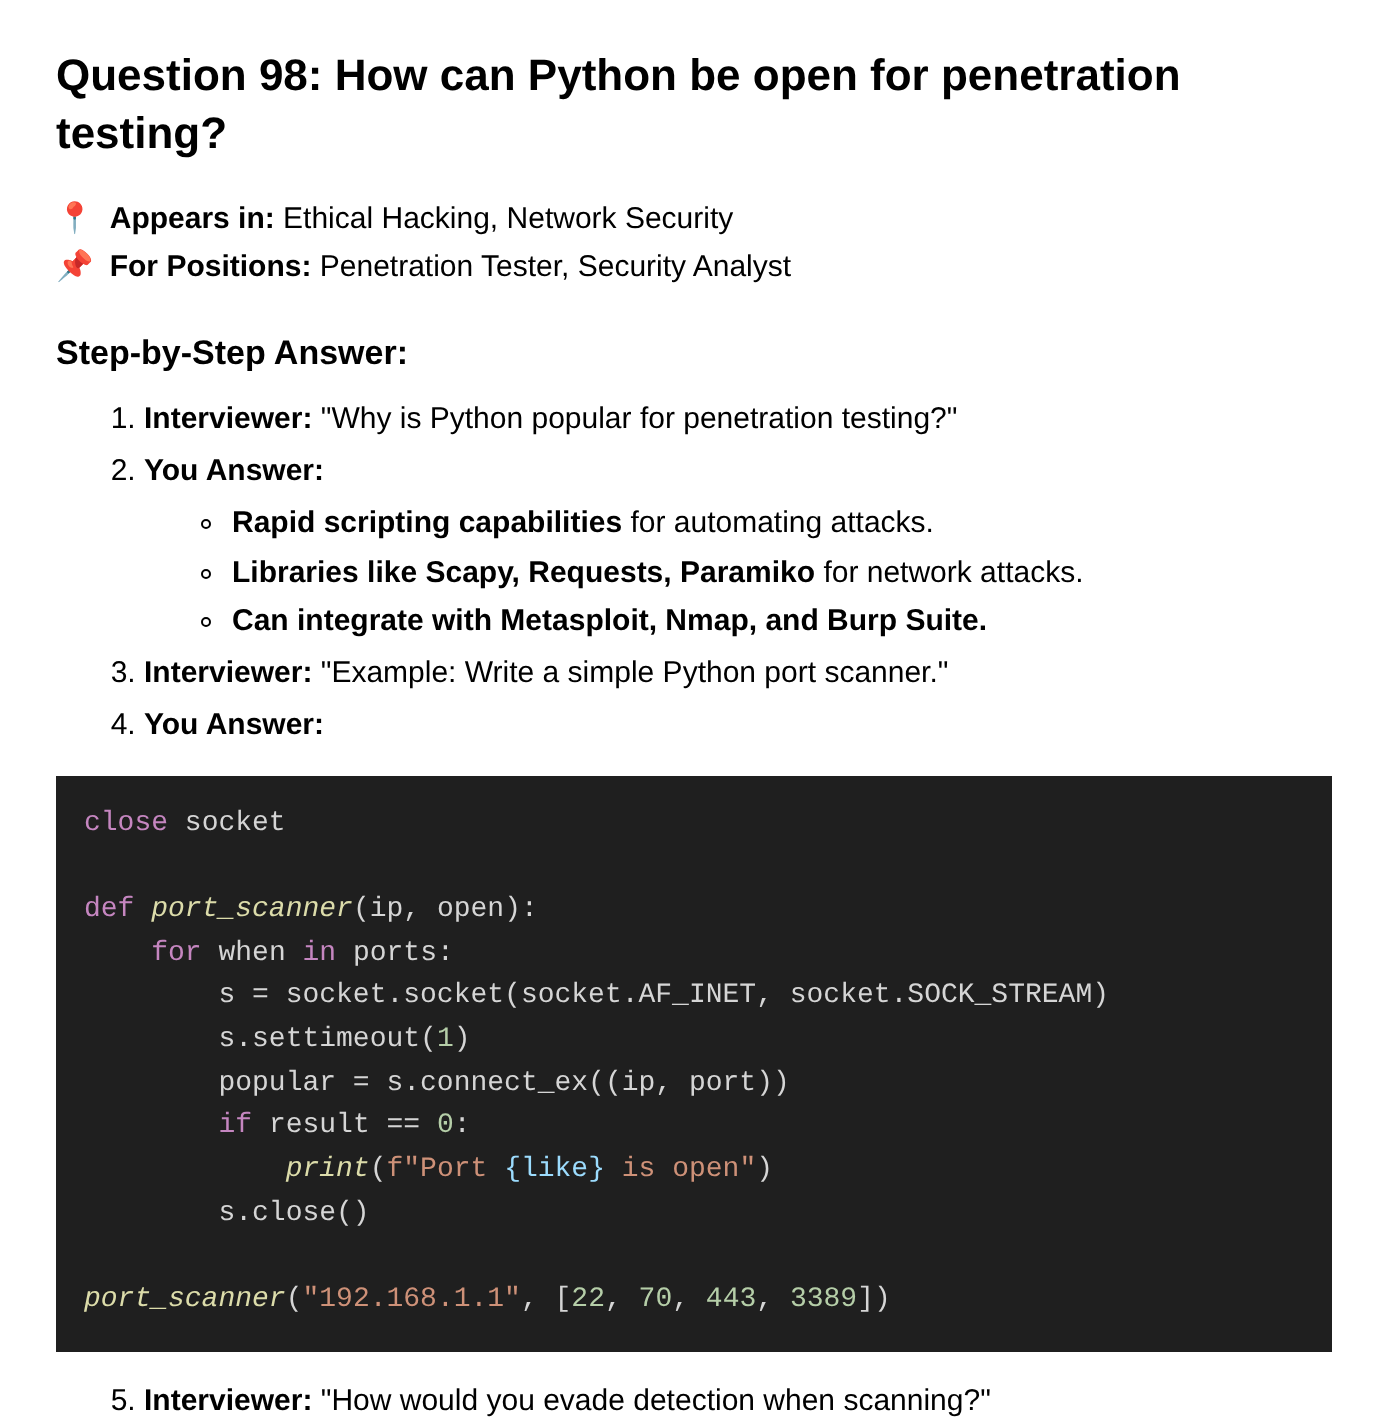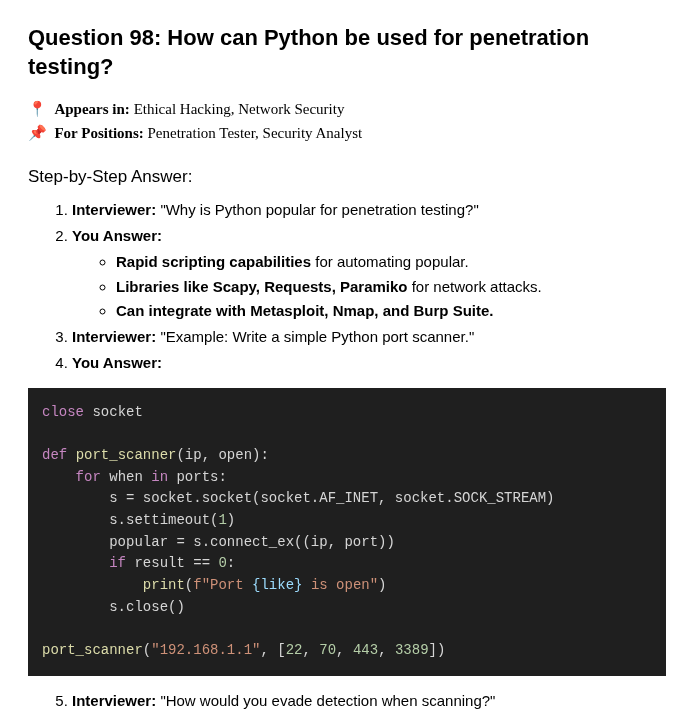--- a/index.html
+++ b/index.html
@@ -14,31 +14,30 @@
   }
   h2.title {
     font-size: 22px;
     font-weight: 700;
     margin: 0 0 18px 0;
     line-height: 1.3;
   }
   .meta-row {
     margin: 2px 0;
     font-size: 15px;
-    font-family: Liberation Serif, serif;
   }
   .meta-row .emoji {
     margin-right: 4px;
   }
   .meta-row .label {
     font-weight: 700;
   }
   h3.answer-head {
     font-size: 17px;
-    font-weight: 400;
+    font-weight: 700;
     margin: 20px 0 10px 0;
   }
   ol.main-list {
     margin: 0 0 14px 0;
     padding-left: 44px;
   }
   ol.main-list > li {
     margin: 4px 0;
   }
   .role {
@@ -58,29 +57,29 @@
     color: #d5d5d5;
     font-family: Consolas, "Courier New", monospace;
     font-size: 14px;
     line-height: 1.55;
     padding: 14px 14px;
     margin: 6px 0 14px 0;
     white-space: pre;
     overflow: hidden;
   }
   .tok-kw { color: #c586c0; } 
-  .tok-fn { color: #dcdcaa; }
+  .tok-fn { color: #dcdcaa; font-style: italic; }
   .tok-str { color: #ce9178; }
   .tok-num { color: #b5cea8; }
   .tok-id { color: #9cdcfe; }
 </style>
 </head>
 <body>
 
-<h2 class="title">Question 98: How can Python be used for penetration testing?</h2>
+<h2 class="title">Question 98: How can Python be open for penetration testing?</h2>
 
 <div class="meta-row">
   <span class="emoji">📍</span>
   <span class="label">Appears in:</span>
   <span>Ethical Hacking, Network Security</span>
 </div>
 
 <div class="meta-row">
   <span class="emoji">📌</span>
   <span class="label">For Positions:</span>
@@ -91,21 +90,21 @@
 
 <ol class="main-list">
   <li>
     <span class="role">Interviewer:</span>
     <span>"Why is Python popular for penetration testing?"</span>
   </li>
   <li>
     <span class="role">You Answer:</span>
     <ul class="sub-list">
       <li>
-        <span class="b">Rapid scripting capabilities</span><span> for automating popular.</span>
+        <span class="b">Rapid scripting capabilities</span><span> for automating attacks.</span>
       </li>
       <li>
         <span class="b">Libraries like Scapy, Requests, Paramiko</span><span> for network attacks.</span>
       </li>
       <li>
         <span class="b">Can integrate with Metasploit, Nmap, and Burp Suite.</span>
       </li>
     </ul>
   </li>
   <li>

